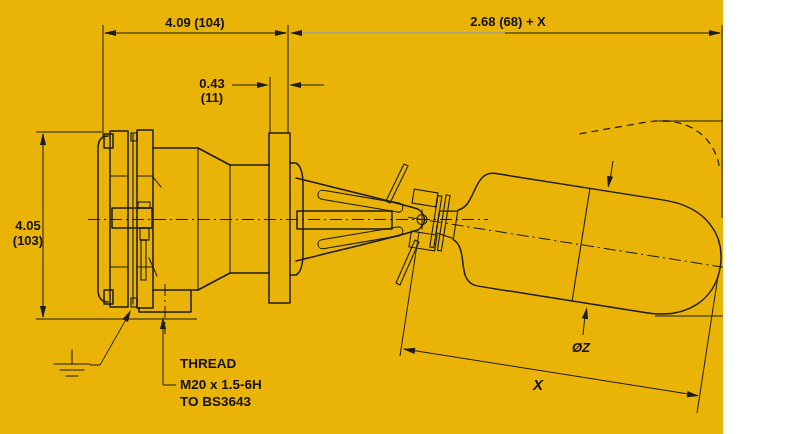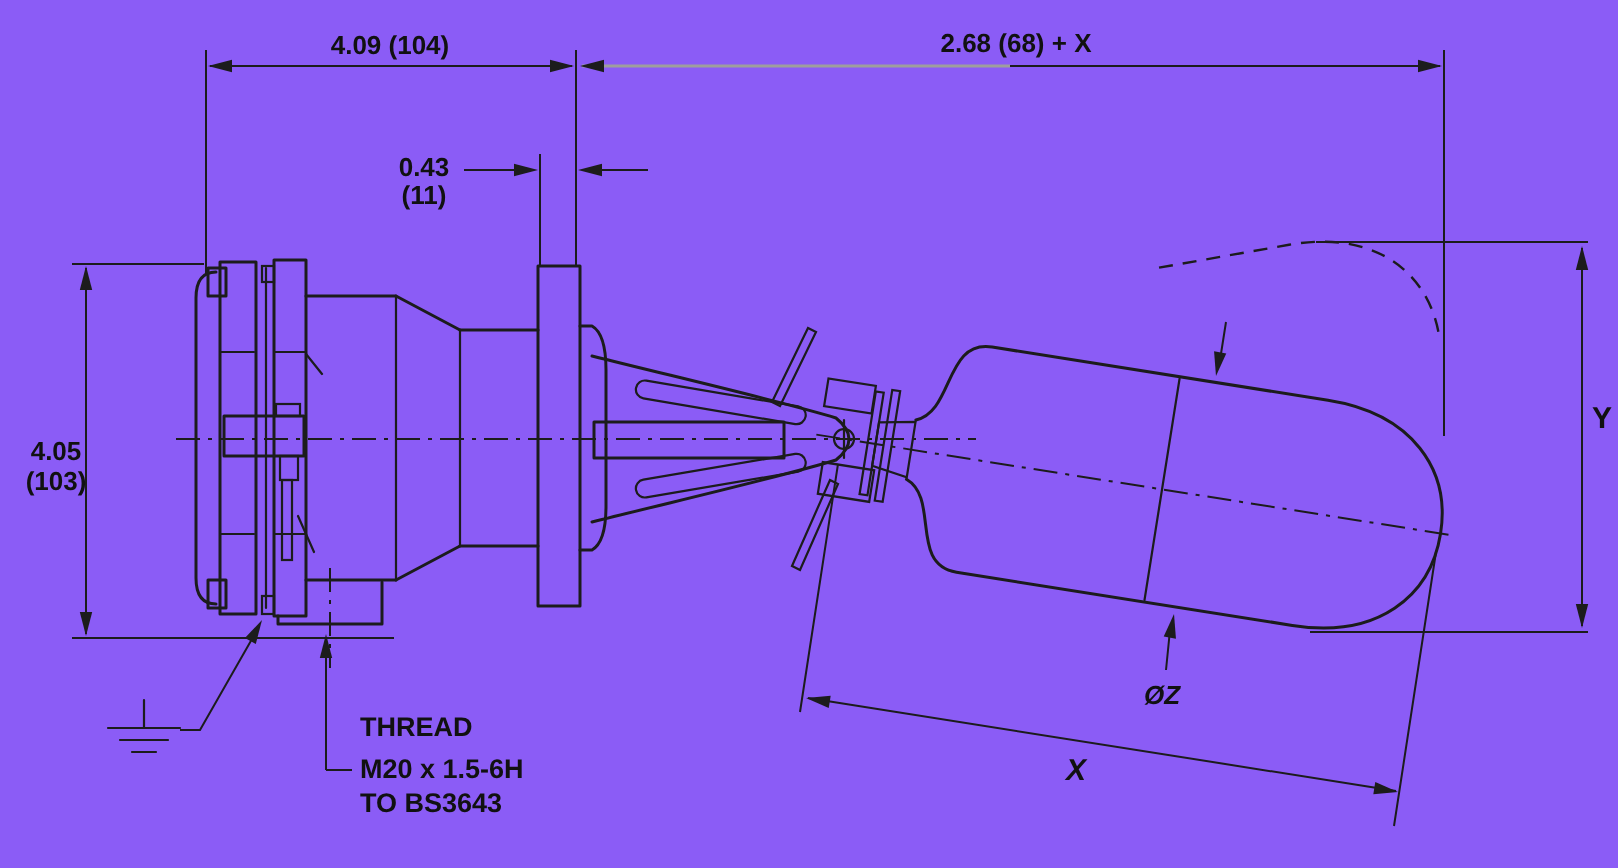--- a/index.html
+++ b/index.html
@@ -1,16 +1,16 @@
 <!DOCTYPE html>
 <html><head>
 <meta charset="utf-8">
 <style>
   html,body{margin:0;padding:0;background:#ffffff;}
-  .stage{width:809px;height:434px;position:relative;background:#8b5cf6;overflow:hidden;}
+  .stage{width:723px;height:434px;position:relative;background:#eab308;overflow:hidden;}
   svg{display:block;}
   .obj{stroke:#1c1c1c;stroke-width:1.5;fill:none;stroke-linecap:round;stroke-linejoin:round;}
   .obj2{stroke:#1c1c1c;stroke-width:1.1;fill:none;stroke-linecap:round;}
   .dimline{stroke:#1c1c1c;stroke-width:1;fill:none;}
   .dimgray{stroke:#9e9e9e;stroke-width:1.6;fill:none;}
   .cline{stroke:#1c1c1c;stroke-width:1;fill:none;stroke-dasharray:12 4 2 4;}
   .dashed{stroke:#1c1c1c;stroke-width:1.2;fill:none;stroke-dasharray:7 5;}
   .arr{fill:#1c1c1c;stroke:none;}
   text{fill:#111;font-family:"Liberation Sans",sans-serif;}
   .dim{font-size:13px;font-weight:bold;}

